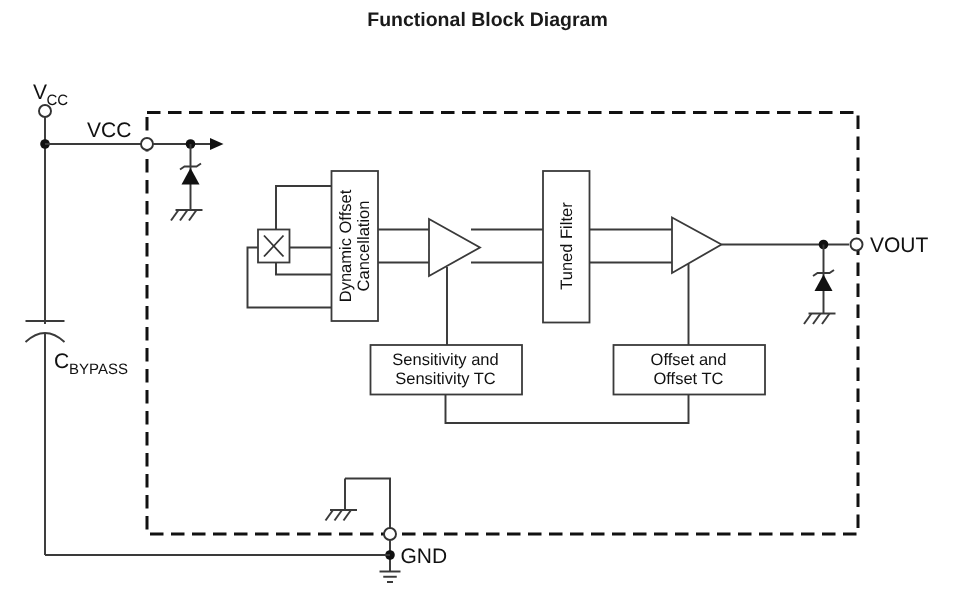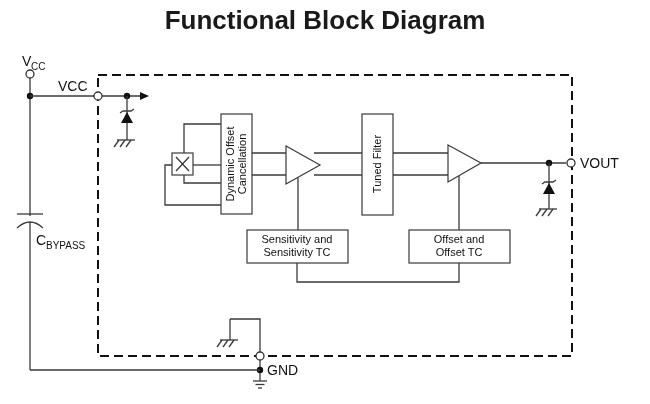--- a/index.html
+++ b/index.html
@@ -1,17 +1,17 @@
 <!DOCTYPE html>
 <html><head>
 <meta charset="utf-8">
 <style>
   html, body { margin: 0; padding: 0; background: #ffffff; }
   body { width: 650px; height: 404px; position: relative; overflow: hidden; font-family: "Liberation Sans", sans-serif; }
-  #title { position: absolute; left: 0; top: 5px; width: 650px; text-align: center; font-size: 26px; font-weight: bold; color: #1a1a1a; }
+  #title { position: absolute; left: 0; top: 5px; width: 650px; text-align: center; font-size: 13px; font-weight: bold; color: #1a1a1a; }
   svg { position: absolute; left: 0; top: 0; }
   .w { stroke: #3a3a3a; stroke-width: 1.3; fill: none; }
   .blk { stroke: #3a3a3a; stroke-width: 1.2; fill: #ffffff; }
   .dash { stroke: #111; stroke-width: 2; fill: none; stroke-dasharray: 9 5; }
   .lbl { font-family: "Liberation Sans", sans-serif; fill: #111; }
 </style>
 </head>
 <body>
 
 <div id="title">Functional Block Diagram</div>

